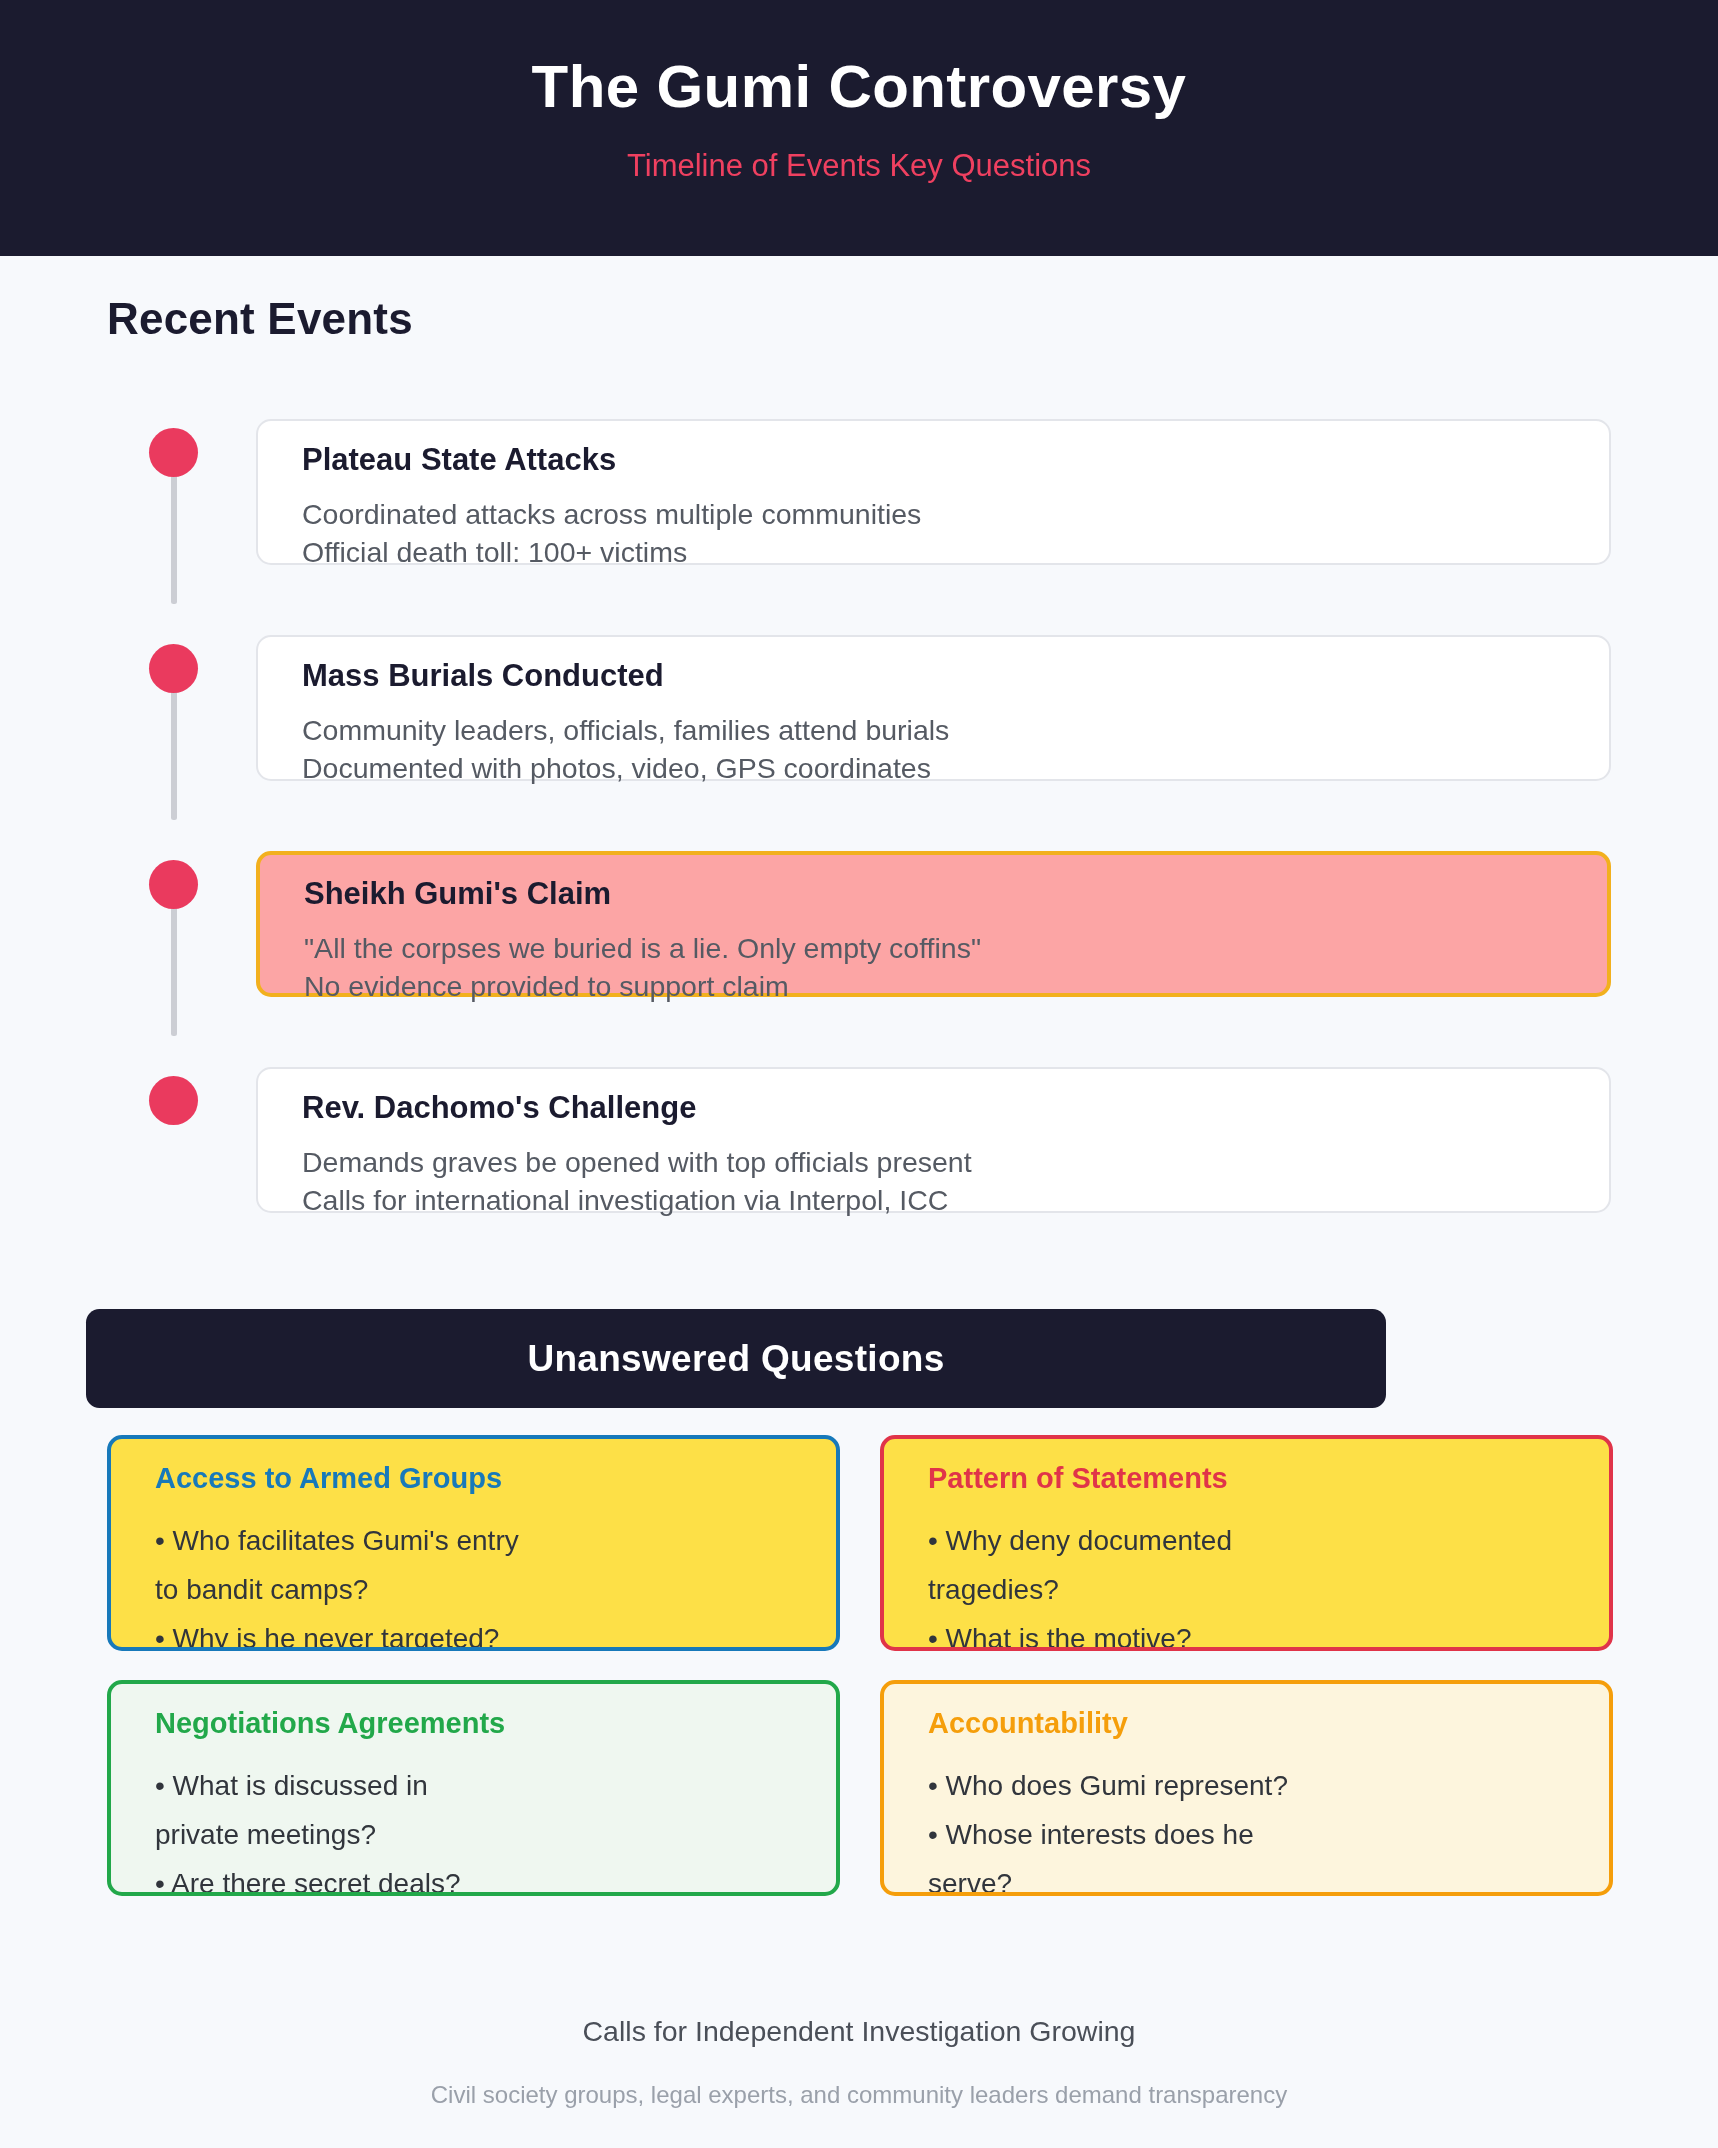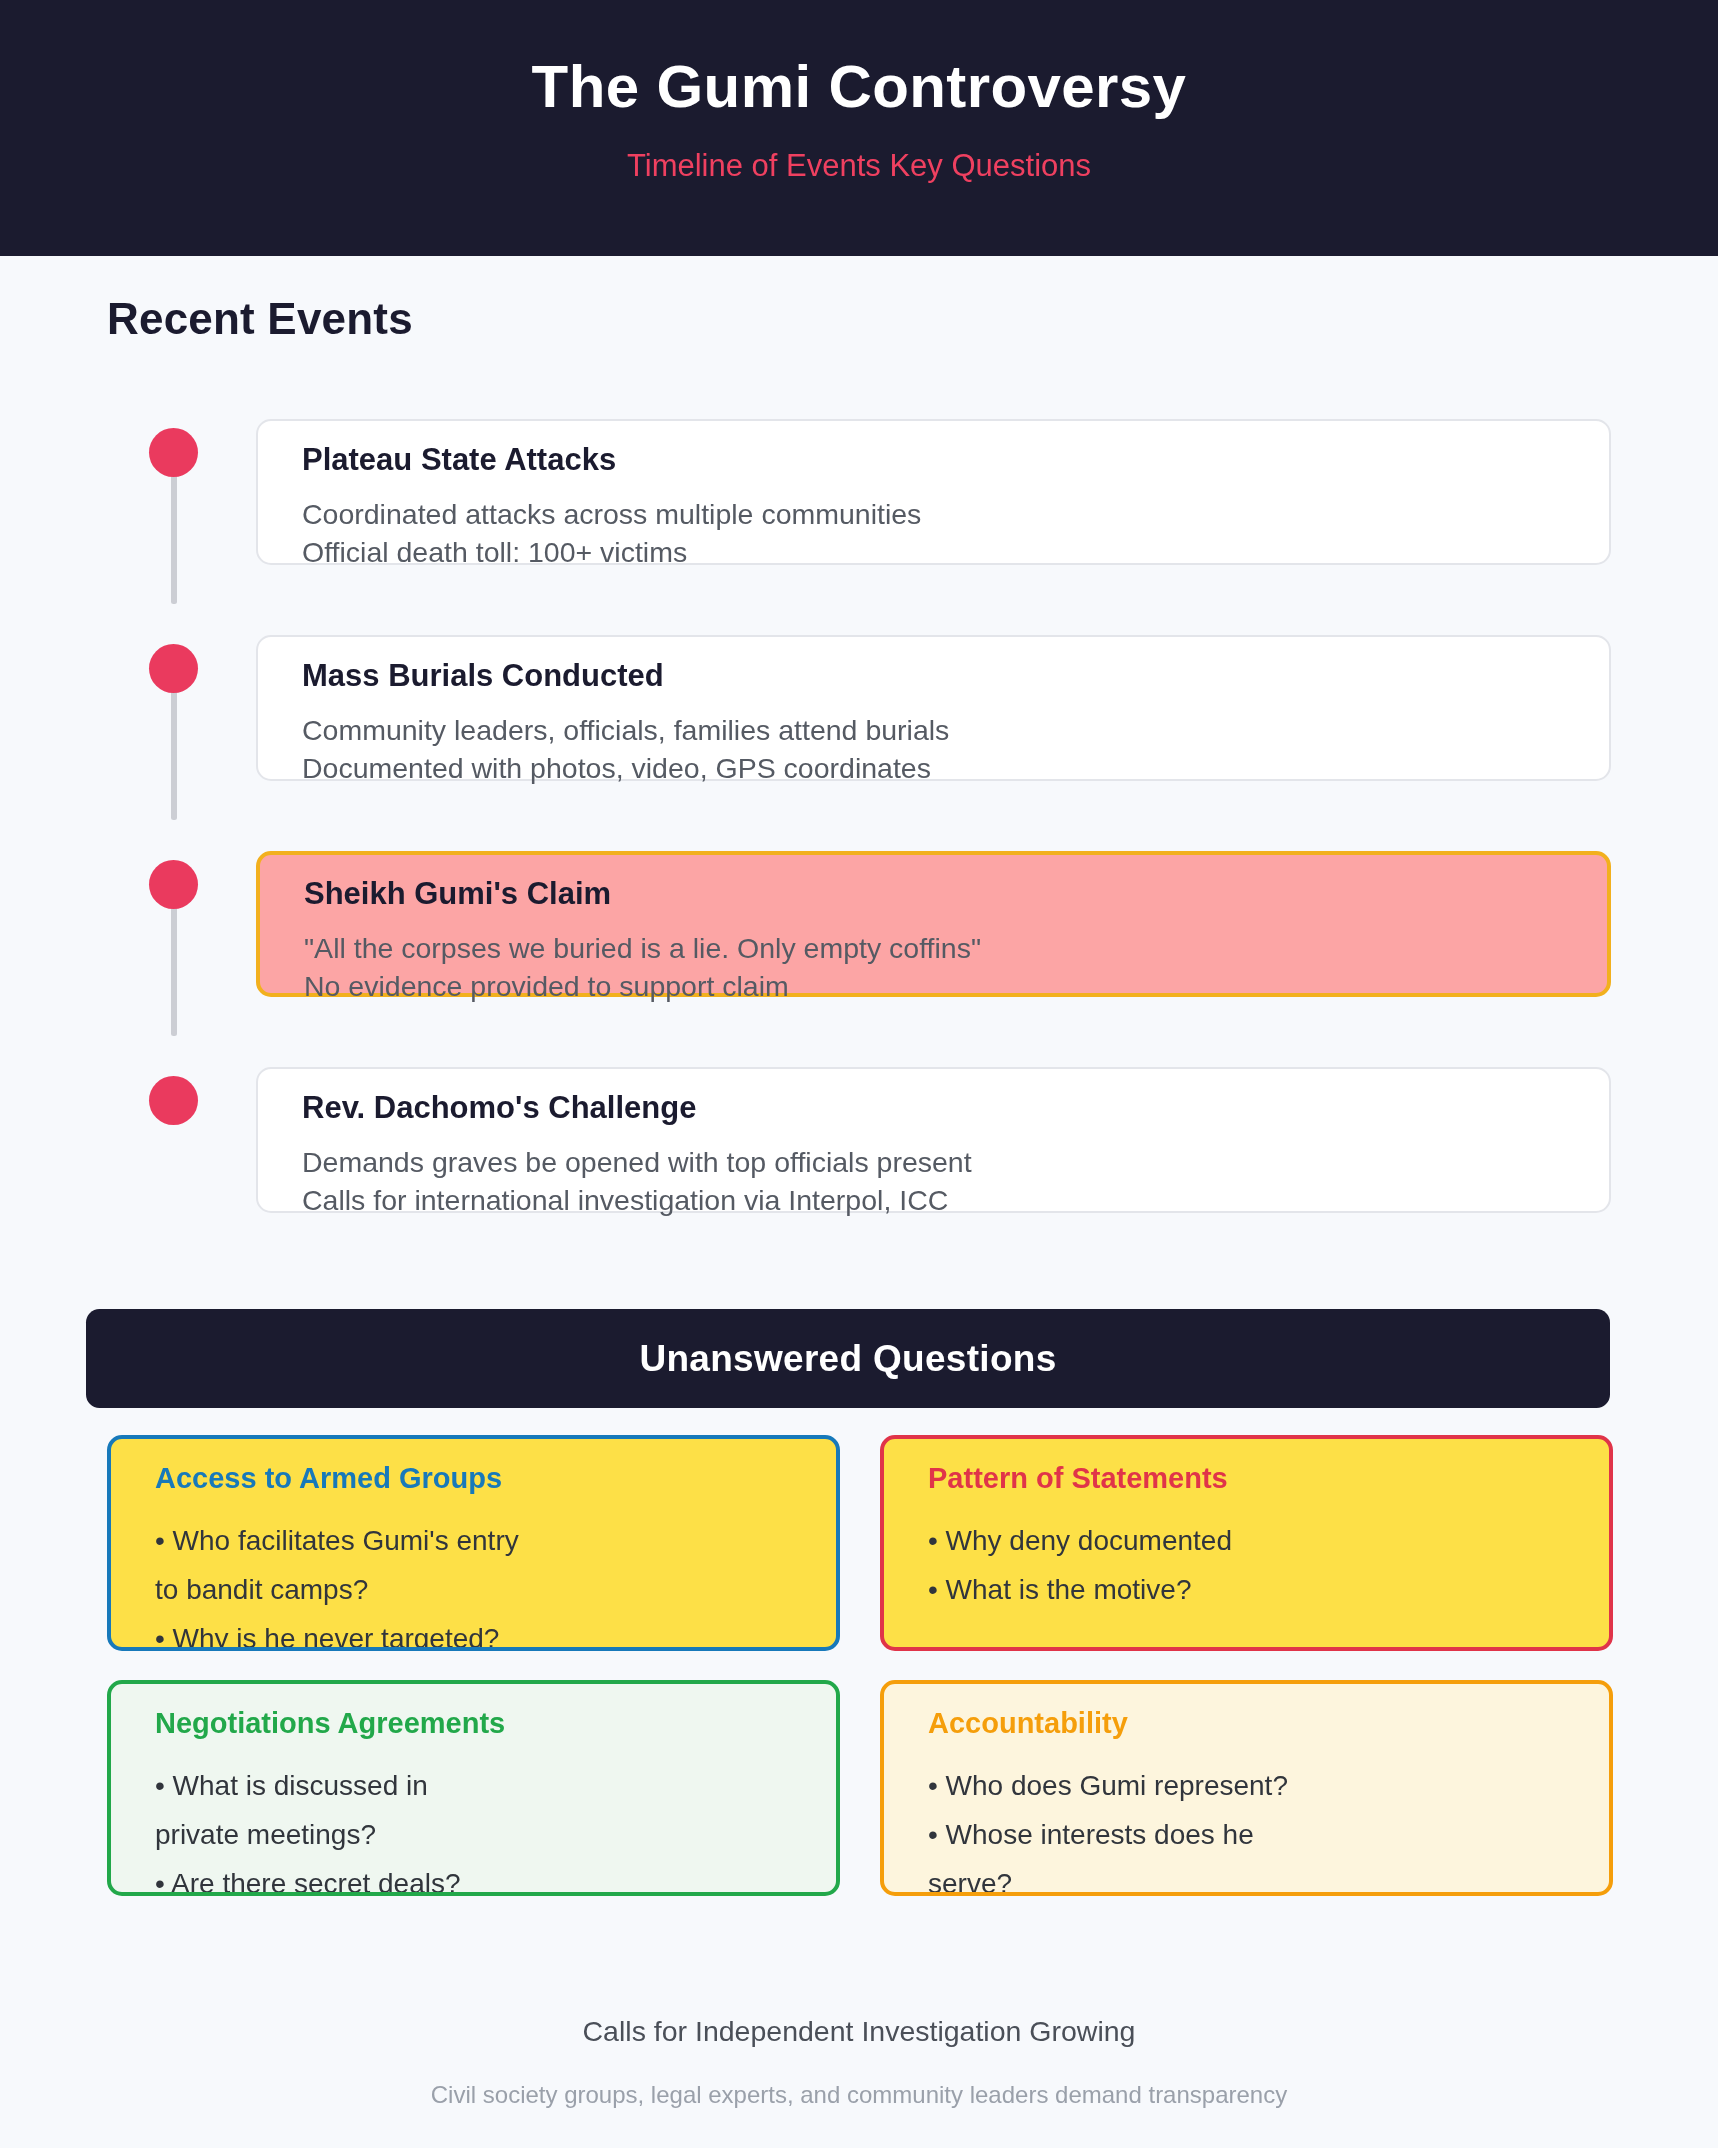--- a/index.html
+++ b/index.html
@@ -112,21 +112,21 @@
     font-size: 28.5px;
     color: #555a63;
     line-height: 1.32;
   }
 
   
   .qbanner {
     position: absolute;
     left: 86px;
     top: 1309px;
-    width: 1524px;
+    width: 1300px;
     height: 99px;
     background: #1b1b2f;
     border-radius: 13.4px;
     display: flex;
     align-items: center;
     justify-content: center;
   }
   .qbanner-text {
     color: #ffffff;
     font-size: 37px;
@@ -257,20 +257,21 @@
   <div class="qcard blue">
     <div class="qcard-title">Access to Armed Groups</div>
     <div class="qcard-line">• Who facilitates Gumi's entry</div>
     <div class="qcard-line">to bandit camps?</div>
     <div class="qcard-line">• Why is he never targeted?</div>
   </div>
 
   <div class="qcard red">
     <div class="qcard-title">Pattern of Statements</div>
     <div class="qcard-line">• Why deny documented</div>
+    <div class="qcard-line">tragedies?</div>
     <div class="qcard-line">• What is the motive?</div>
   </div>
 
   <div class="qcard green">
     <div class="qcard-title">Negotiations Agreements</div>
     <div class="qcard-line">• What is discussed in</div>
     <div class="qcard-line">private meetings?</div>
     <div class="qcard-line">• Are there secret deals?</div>
   </div>
 

